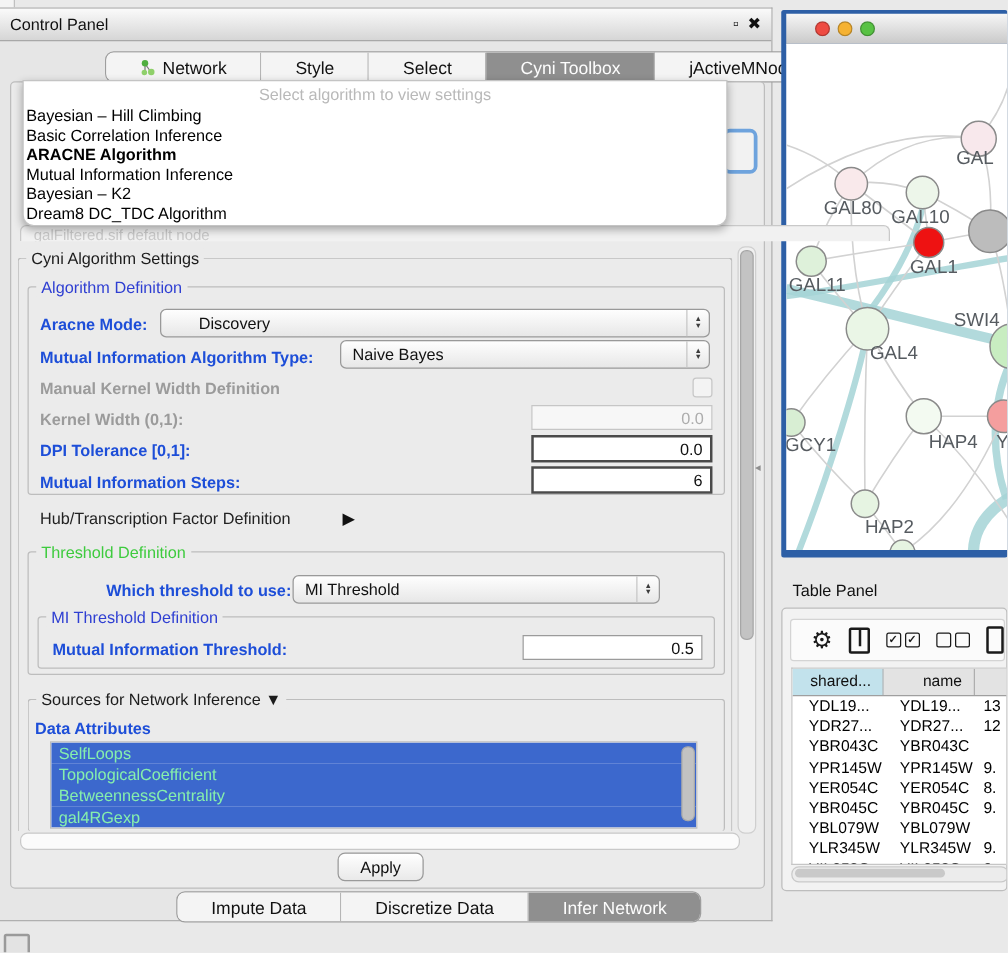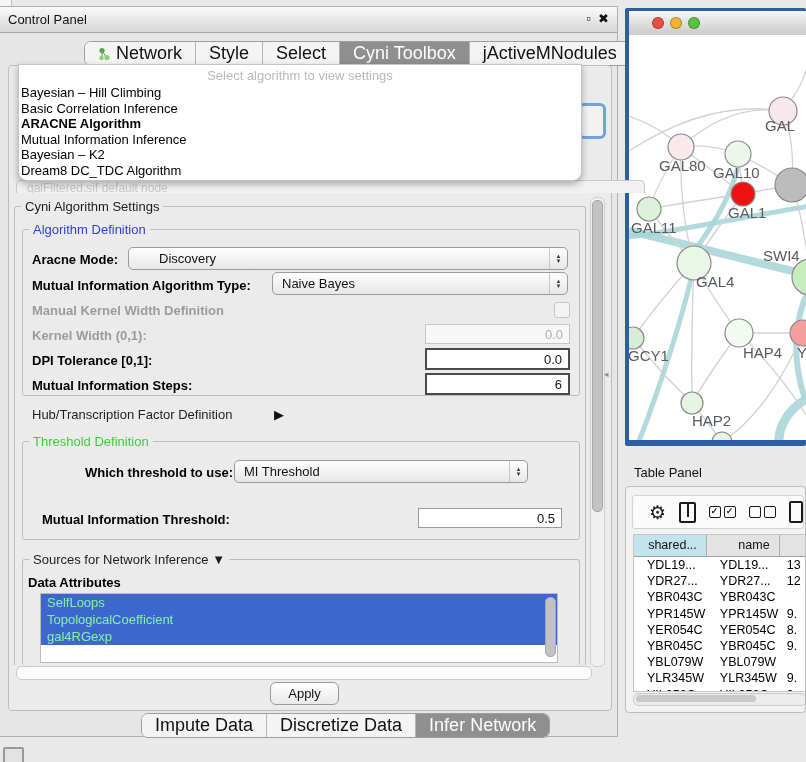--- a/index.html
+++ b/index.html
@@ -9,43 +9,43 @@
   
   .cp{left:0;top:6px;width:618px;height:731px;background:#e6e6e6;border:1px solid #b0b0b0;border-left:none;box-sizing:border-box;}
   .cp-titlebar{left:0;top:0;width:100%;height:25px;background:linear-gradient(#fafafa,#d6d6d6);
        border-bottom:1px solid #a8a8a8;display:flex;align-items:center;}
   .cp-title{padding-left:8px;font-size:13px;color:#111;}
   .cp-winbtns{position:absolute;right:8px;top:4px;display:flex;gap:7px;font-size:13px;color:#111;}
   .cp-winbtns span{cursor:default;}
   .notch{left:0;top:0;width:11px;height:6px;background:#f4f4f4;border-right:1px solid #c0c0c0;}
   
   .tabbar{display:flex;border:1px solid #9e9e9e;border-radius:7px;overflow:hidden;background:#f4f4f4;height:23px;}
-  .tab{display:flex;align-items:center;gap:5px;padding:0 13px;border-right:1px solid #b5b5b5;
-       font-size:18px;color:#111;white-space:nowrap;background:#f4f4f4;}
+  .tab{display:flex;align-items:center;gap:5px;padding:0 27px;border-right:1px solid #b5b5b5;
+       font-size:14px;color:#111;white-space:nowrap;background:#f4f4f4;}
   .tab:last-child{border-right:none;align-items:center;}
   .tab.sel{background:#8f8f8f;color:#fdfdfd;}
   .top-tabs{left:84px;top:34px;}
   .bot-tabs{left:141px;top:706px;}
   
   .cp-inner{left:8px;top:58px;width:602px;height:644px;border:1px solid #bdbdbd;border-radius:4px;background:#ebebeb;}
   
   .dd{left:18px;top:57px;width:562px;height:115px;background:#ffffff;border:1px solid #c4c4c4;
       border-radius:0 0 9px 9px;box-shadow:0 3px 7px rgba(0,0,0,.30);z-index:40;}
   .dd-head{text-align:center;color:#b9b9b9;font-size:13px;padding-top:3px;height:17px;}
   .dd-item{padding:0 2px 0 2px;height:15.5px;line-height:15.5px;font-size:13px;color:#000;white-space:nowrap;}
   .dd-item.sel{font-weight:bold;}
-  .ghost-combo{left:16px;top:173px;width:629px;height:13px;border:1px solid #c9c9c9;border-bottom:none;
+  .ghost-combo{left:16px;top:173px;width:696px;height:13px;border:1px solid #c9c9c9;border-bottom:none;
       border-radius:5px 5px 0 0;background:#f1f1f1;color:#c9c9c9;font-size:12px;line-height:15px;
       padding-left:10px;box-sizing:border-box;overflow:hidden;z-index:5;}
   .focus-sliver{left:578px;top:96px;width:22px;height:30px;border:3px solid #6ea3dd;border-radius:6px;background:#f2f2f2;z-index:3;}
   
   .grp{border:1px solid #bdbdbd;border-radius:3px;box-sizing:border-box;}
   .grp-title{position:absolute;top:-8px;left:6px;background:#ebebeb;padding:0 4px;font-size:13px;white-space:nowrap;}
   .t-black{color:#1c1c1c;} .t-blue{color:#2f3fd2;} .t-green{color:#3ecb3e;}
-  .lbl{position:absolute;font-weight:bold;color:#000000;font-size:13px;white-space:nowrap;}
+  .lbl{position:absolute;font-weight:bold;color:#1d4ed8;font-size:13px;white-space:nowrap;}
   .lbl.dis{color:#9b9b9b;}
   
   .combo{position:absolute;height:23px;border:1px solid #999;border-radius:5px;
       background:linear-gradient(#fefefe,#e7e7e7);box-sizing:border-box;display:flex;align-items:center;}
   .combo .val{padding-left:9px;font-size:13px;color:#111;flex:1;white-space:nowrap;overflow:hidden;}
   .combo .arr{width:17px;align-self:stretch;display:flex;flex-direction:column;align-items:center;
       justify-content:center;font-size:6px;line-height:5px;color:#3c3c3c;border-left:1px solid #c6c6c6;}
   
   .field{position:absolute;height:20px;background:#fff;border:1px solid #9b9b9b;box-sizing:border-box;
       text-align:right;padding:2px 6px 0 4px;font-size:13px;color:#111;}
@@ -183,33 +183,37 @@
       <span class="grp-title t-green">Threshold Definition</span>
     </div>
     <span class="lbl" style="left:85px;top:458px;">Which threshold to use:</span>
     <div class="combo" style="left:234px;top:453px;width:294px;">
       <span class="val">MI Threshold</span>
       <span class="arr">
           <span>▲</span>
           <span>▼</span>
         </span>
     </div>
+    <div class="abs grp" style="left:30px;top:486px;width:542px;height:42px;background:#ebebeb;">
+      <span class="grp-title t-blue">MI Threshold Definition</span>
+    </div>
     <span class="lbl" style="left:42px;top:505px;">Mutual Information Threshold:</span>
     <div class="field" style="left:418px;top:501px;width:144px;">0.5</div>
 
     <div class="abs grp" style="left:22px;top:552px;width:558px;height:106px;border-bottom:none;">
       <span class="grp-title t-black">
         <span>Sources for Network Inference</span>
         <span> ▼</span>
       </span>
     </div>
     <span class="lbl" style="left:28px;top:568px;">Data Attributes</span>
     <div class="abs attr-list" id="attrList">
       <div class="attr-item">SelfLoops</div>
         <div class="attr-item">TopologicalCoefficient</div>
+        <div class="attr-item">BetweennessCentrality</div>
         <div class="attr-item">gal4RGexp</div>
         <div class="list-vsb"></div>
     </div>
 
     <div class="abs vsb-track">
       <div class="vsb-thumb"></div>
     </div>
     <div class="abs hsb"></div>
 
     <div class="btn" style="left:270px;top:675px;width:67px;">Apply</div>

